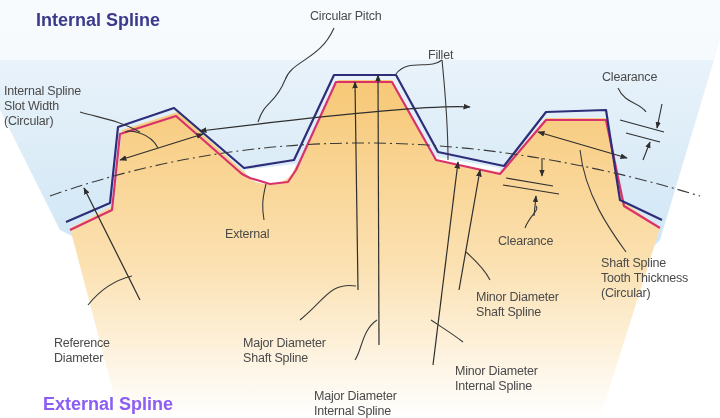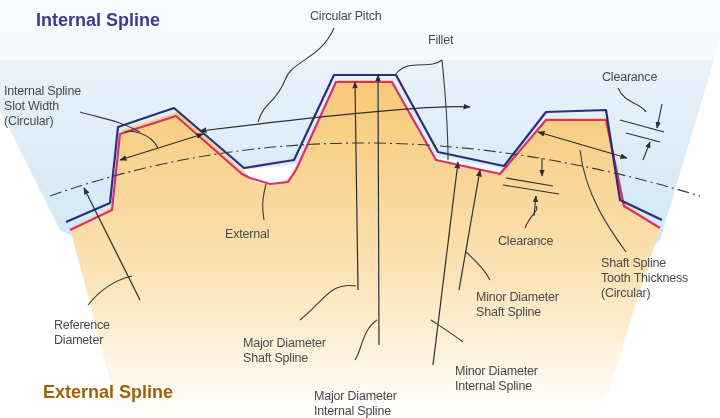--- a/index.html
+++ b/index.html
@@ -1,21 +1,21 @@
 <!DOCTYPE html>
 <html><head>
 <meta charset="utf-8">
 <style>
   html, body { margin:0; padding:0; background:#ffffff; }
   body { width:720px; height:418px; overflow:hidden; position:relative; font-family:"Liberation Sans", sans-serif; }
   #canvas { position:absolute; left:0; top:0; width:720px; height:418px; }
   .lbl { position:absolute; font-family:"Liberation Sans", sans-serif; font-size:12.5px; line-height:15px; color:#4a4a4a; white-space:pre; letter-spacing:-0.2px; }
   .title { position:absolute; font-family:"Liberation Sans", sans-serif; font-weight:bold; font-size:18px; }
   .title.internal { color:#3b3a8c; }
-  .title.external { color:#a16207; }
+  .title.external { color:#8b5cf6;margin-top:12px; }
 </style>
 </head>
 <body>
 
 <svg id="canvas" viewBox="0 0 720 418" xmlns="http://www.w3.org/2000/svg">
   <defs>
     <linearGradient id="bgBlue" x1="0" y1="0" x2="0" y2="1">
       <stop offset="0" stop-color="#eef5fb"></stop>
       <stop offset="1" stop-color="#c6e1f3"></stop>
     </linearGradient>
@@ -81,31 +81,31 @@
     <path d="M356,286 C330,282 325,300 300,320"></path>
     <path d="M377,320 C362,330 362,350 355,360"></path>
     <path d="M132,276 C115,280 100,290 88,305"></path>
   </g>
 </svg>
 
 <div class="title internal" style="left:36px; top:10px;">Internal Spline</div>
 <div class="title external" style="left:43px; top:382px;">External Spline</div>
 
 <div class="lbl" style="left:310px; top:9px;text-align:right;">Circular Pitch</div>
-<div class="lbl" style="left:428px; top:33px;">Fillet</div>
+<div class="lbl" style="left:428px; top:48px;">Fillet</div>
 <div class="lbl" style="left:602px; top:70px;">Clearance</div>
 <div class="lbl" style="left:4px; top:84px;">Internal Spline
 Slot Width
 (Circular)</div>
 <div class="lbl" style="left:225px; top:227px;">External</div>
 <div class="lbl" style="left:498px; top:234px;">Clearance</div>
 <div class="lbl" style="left:601px; top:256px;">Shaft Spline
 Tooth Thickness
 (Circular)</div>
-<div class="lbl" style="left:54px; top:318px;">Reference
+<div class="lbl" style="left:54px; top:336px;">Reference
 Diameter</div>
 <div class="lbl" style="left:243px; top:336px;">Major Diameter
 Shaft Spline</div>
 <div class="lbl" style="left:314px; top:389px;">Major Diameter
 Internal Spline</div>
 <div class="lbl" style="left:476px; top:290px;">Minor Diameter
 Shaft Spline</div>
 <div class="lbl" style="left:455px; top:364px;">Minor Diameter
 Internal Spline</div>
 

